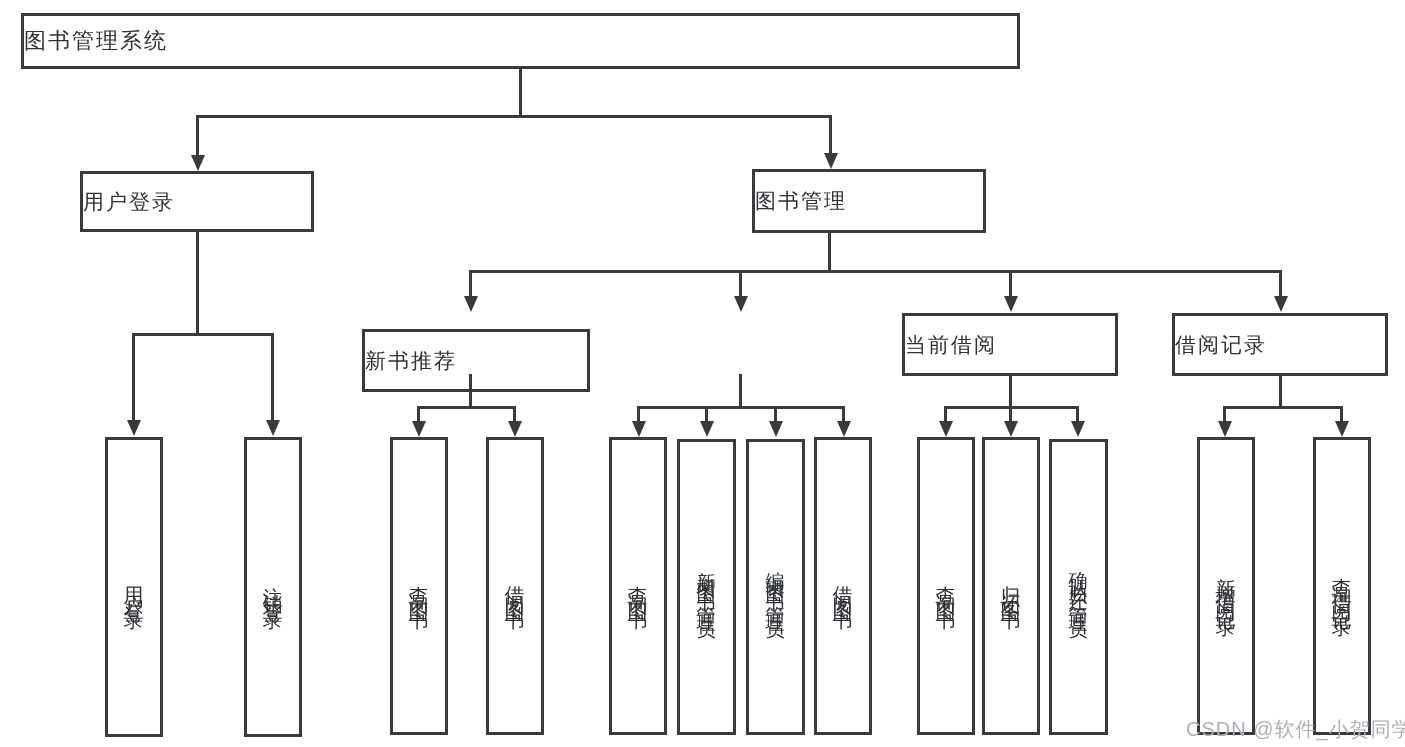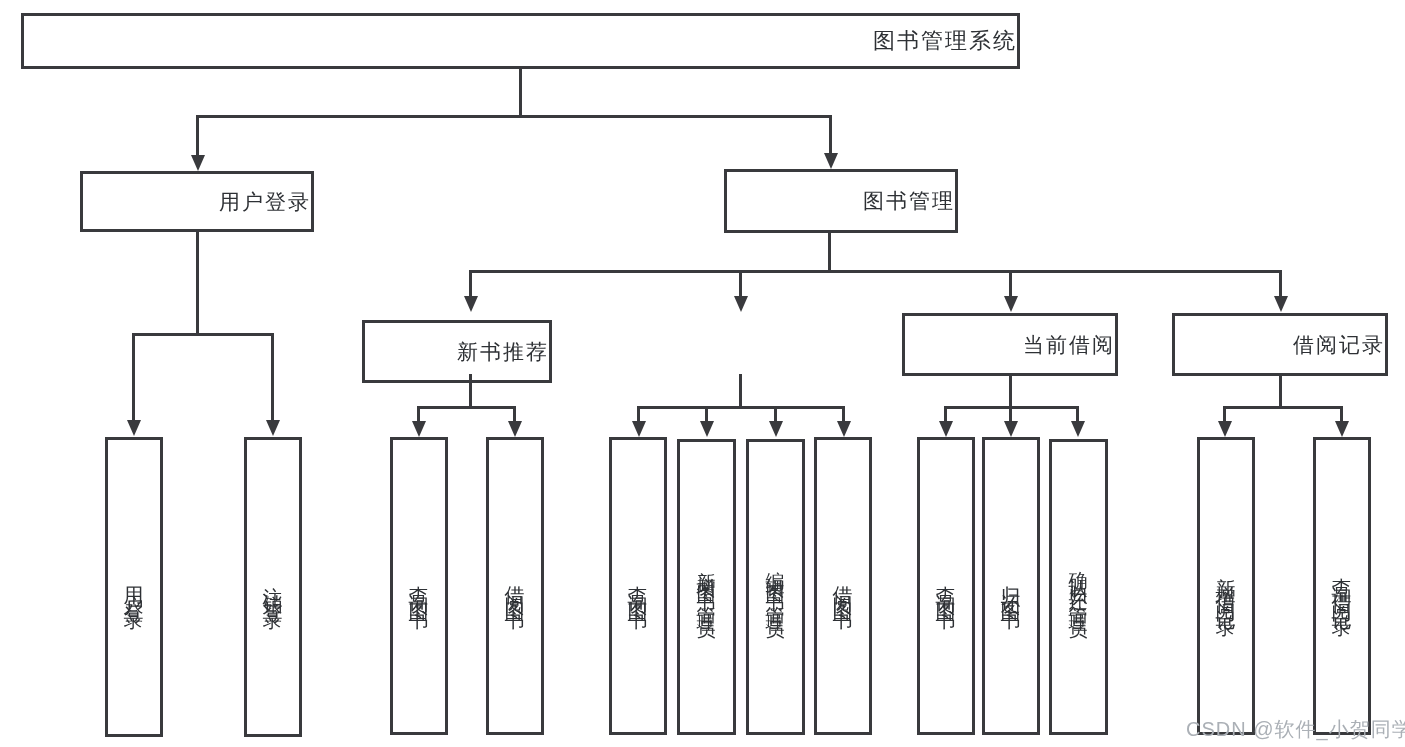--- a/index.html
+++ b/index.html
@@ -2,21 +2,21 @@
 <html><head>
 <meta charset="utf-8">
 <style>
   html,body{margin:0;padding:0;background:#ffffff;}
   body{font-family:"Liberation Sans","DejaVu Sans",sans-serif;}
   #canvas{position:relative;width:1405px;height:747px;background:#ffffff;overflow:hidden;}
 
   .box{
     position:absolute;box-sizing:border-box;
     border:3px solid #393a3d;background:#ffffff;
-    display:flex;align-items:center;justify-content:flex-end;
+    display:flex;align-items:center;justify-content:flex-start;
     color:#2e3135;font-size:21px;letter-spacing:2px;
   }
   .leaf{
     position:absolute;box-sizing:border-box;
     border:3px solid #393a3d;background:#ffffff;
     display:flex;align-items:center;justify-content:center;
     color:#2e3135;font-size:20px;
   }
   .leaf .vtext{
     writing-mode:vertical-rl;text-orientation:mixed;
@@ -46,21 +46,21 @@
   <div class="vline" style="left:519px;top:67px;height:50px;"></div>
   <div class="hline" style="left:196px;top:115px;width:636px;"></div>
   <div class="vline" style="left:196px;top:115px;height:42px;"></div>
   <div class="arrow" style="left:191px;top:155px;"></div>
   <div class="vline" style="left:829px;top:115px;height:40px;"></div>
   <div class="arrow" style="left:824px;top:153px;"></div>
 
   <div class="box" style="left:80px;top:171px;width:234px;height:61px;">
     <span>用户登录</span>
   </div>
-  <div class="box" style="left:724px;top:169px;width:234px;height:64px;">
+  <div class="box" style="left:752px;top:169px;width:234px;height:64px;">
     <span>图书管理</span>
   </div>
 
   <div class="vline" style="left:196px;top:231px;height:105px;"></div>
   <div class="hline" style="left:132px;top:333px;width:142px;"></div>
   <div class="vline" style="left:132px;top:333px;height:87px;"></div>
   <div class="arrow" style="left:127px;top:420px;"></div>
   <div class="vline" style="left:271px;top:333px;height:87px;"></div>
   <div class="arrow" style="left:266px;top:420px;"></div>
 
@@ -68,21 +68,21 @@
   <div class="hline" style="left:469px;top:270px;width:813px;"></div>
   <div class="vline" style="left:469px;top:270px;height:28px;"></div>
   <div class="arrow" style="left:464px;top:296px;"></div>
   <div class="vline" style="left:739px;top:270px;height:28px;"></div>
   <div class="arrow" style="left:734px;top:296px;"></div>
   <div class="vline" style="left:1009px;top:270px;height:28px;"></div>
   <div class="arrow" style="left:1004px;top:296px;"></div>
   <div class="vline" style="left:1279px;top:270px;height:28px;"></div>
   <div class="arrow" style="left:1274px;top:296px;"></div>
 
-  <div class="box" style="left:362px;top:320px;width:190px;height:63px;">
+  <div class="box" style="left:362px;top:329px;width:228px;height:63px;">
     <span>新书推荐</span>
   </div>
   <div class="box" style="left:902px;top:313px;width:216px;height:63px;">
     <span>当前借阅</span>
   </div>
   <div class="box" style="left:1172px;top:313px;width:216px;height:63px;">
     <span>借阅记录</span>
   </div>
 
   <div class="vline" style="left:469px;top:374px;height:35px;"></div>

